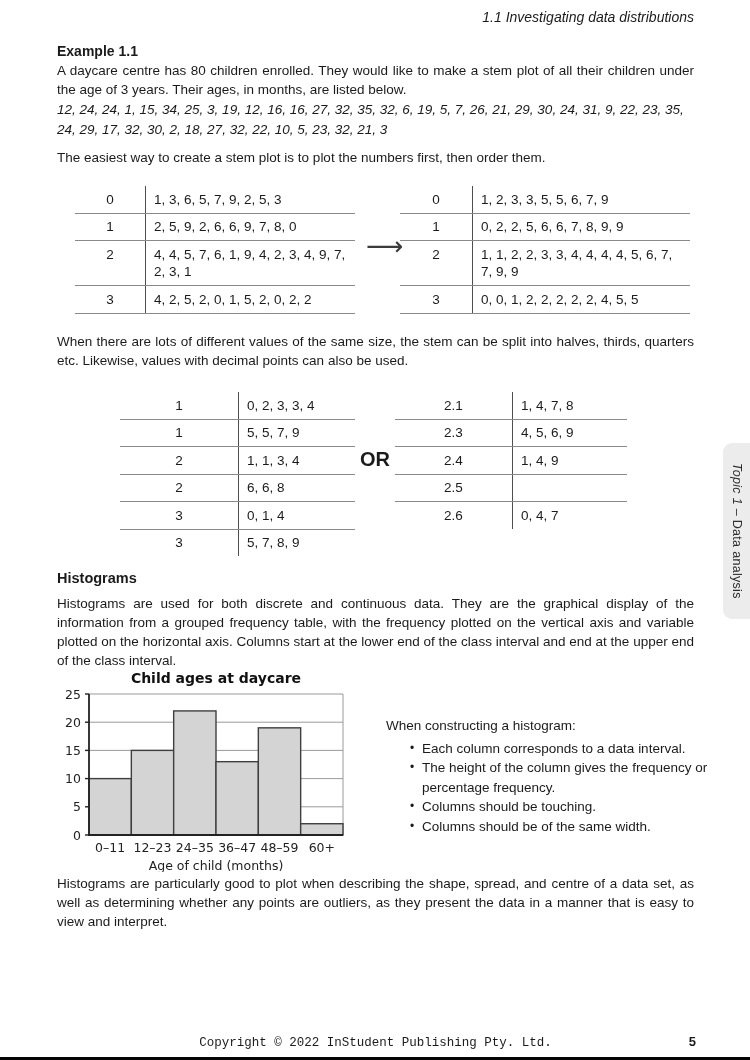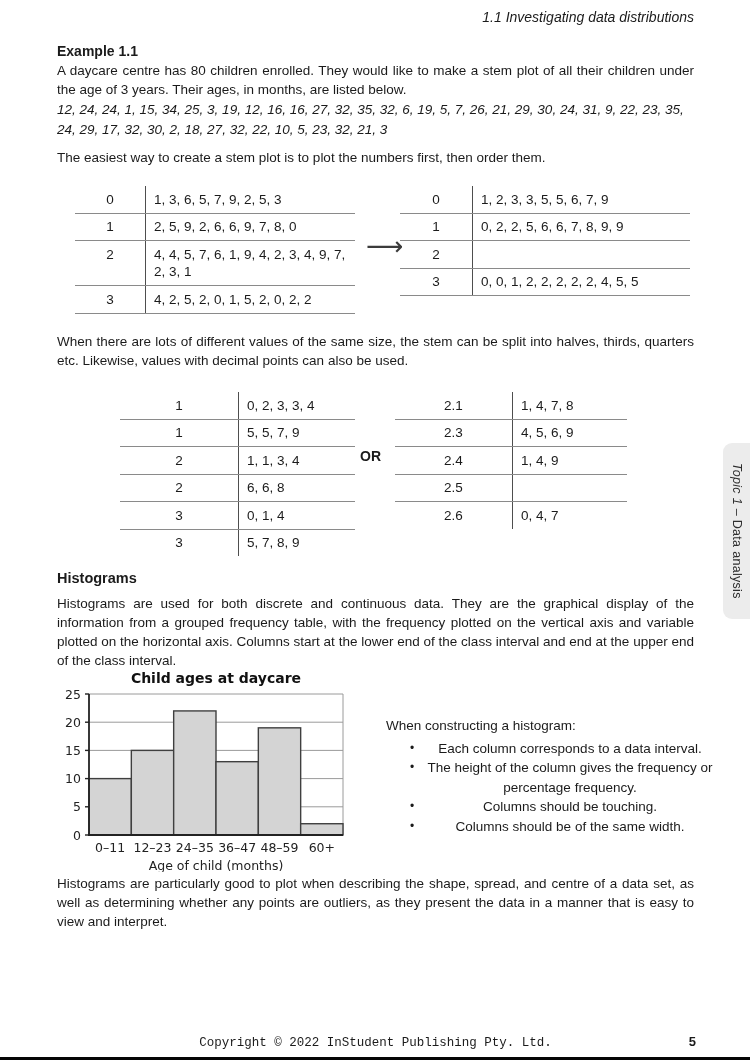--- a/index.html
+++ b/index.html
@@ -28,35 +28,35 @@
   .style1 .stem-row { border-bottom:1px solid #8a8a8a; }
   .style2 .stem-row + .stem-row { border-top:1px solid #8a8a8a; }
   #table-unordered { left:75px;  top:186px; width:280px; --stemw:70px; }
   #table-ordered   { left:400px; top:186px; width:290px; --stemw:72px; }
   #table-ordered .leaf-cell { padding-right:12px; }
   #table-halves    { left:120px; top:392px; width:235px; --stemw:118px; }
   #table-decimals  { left:395px; top:392px; width:232px; --stemw:117px; }
   .empty-leaf { min-height:17.5px; }
 
   #arrow-glyph { left:366px; top:231px; font-size:26px; color:#3c3c3c; font-family:"DejaVu Sans", sans-serif; }
-  #or-label { left:360px; top:448px; font-size:14px; font-weight:bold; }
+  #or-label { left:360px; top:448px; font-size:20px; font-weight:bold; }
 
   
   #example-title { top:43px; left:57px; font-size:14px; font-weight:bold; }
   #example-desc  { top:61px; left:57px; width:637px; }
   #data-list     { top:100px; left:57px; width:637px; font-style:italic; font-size:13.5px; line-height:20px; }
   #method-note   { top:148px; left:57px; width:637px; }
   #split-note    { top:332px; left:57px; width:637px; }
   #hist-heading  { top:570px; left:57px; font-size:14.5px; font-weight:bold; }
   #hist-intro    { top:594px; left:57px; width:637px; }
   #hist-outro    { top:874px; left:57px; width:637px; }
 
   
   #construction { top:716px; left:386px; width:332px; font-size:13.5px; line-height:19.5px; }
-  #construction ul { margin:3px 0 0 0; padding:0 0 0 24px; list-style:none;text-align:center; }
+  #construction ul { margin:3px 0 0 0; padding:0 0 0 24px; list-style:none; }
   #construction li { position:relative; padding-left:12px; }
   #construction li::before { content:"•"; position:absolute; left:0; top:0; font-size:12px; }
 
   
   #chart-box { left:60px; top:666px; width:310px; height:206px; }
 
   
   #sidebar-tab {
     right:0; top:443px; width:27px; height:176px; background:#ececec;
     border-radius:9px 0 0 9px; display:flex; align-items:center; justify-content:center;
@@ -102,20 +102,21 @@
     <div class="stem-row">
       <div class="stem-cell">0</div>
       <div class="leaf-cell">1, 2, 3, 3, 5, 5, 6, 7, 9</div>
     </div>
     <div class="stem-row">
       <div class="stem-cell">1</div>
       <div class="leaf-cell">0, 2, 2, 5, 6, 6, 7, 8, 9, 9</div>
     </div>
     <div class="stem-row">
       <div class="stem-cell">2</div>
+      <div class="leaf-cell">1, 1, 2, 2, 3, 3, 4, 4, 4, 4, 5, 6, 7, 7, 9, 9</div>
     </div>
     <div class="stem-row">
       <div class="stem-cell">3</div>
       <div class="leaf-cell">0, 0, 1, 2, 2, 2, 2, 2, 4, 5, 5</div>
     </div>
   </div>
 
 <div class="abs para" id="split-note">When there are lots of different values of the same size, the stem can be split into halves, thirds, quarters etc. Likewise, values with decimal points can also be used.</div>
 
 <div class="stem-table style2" id="table-halves">

